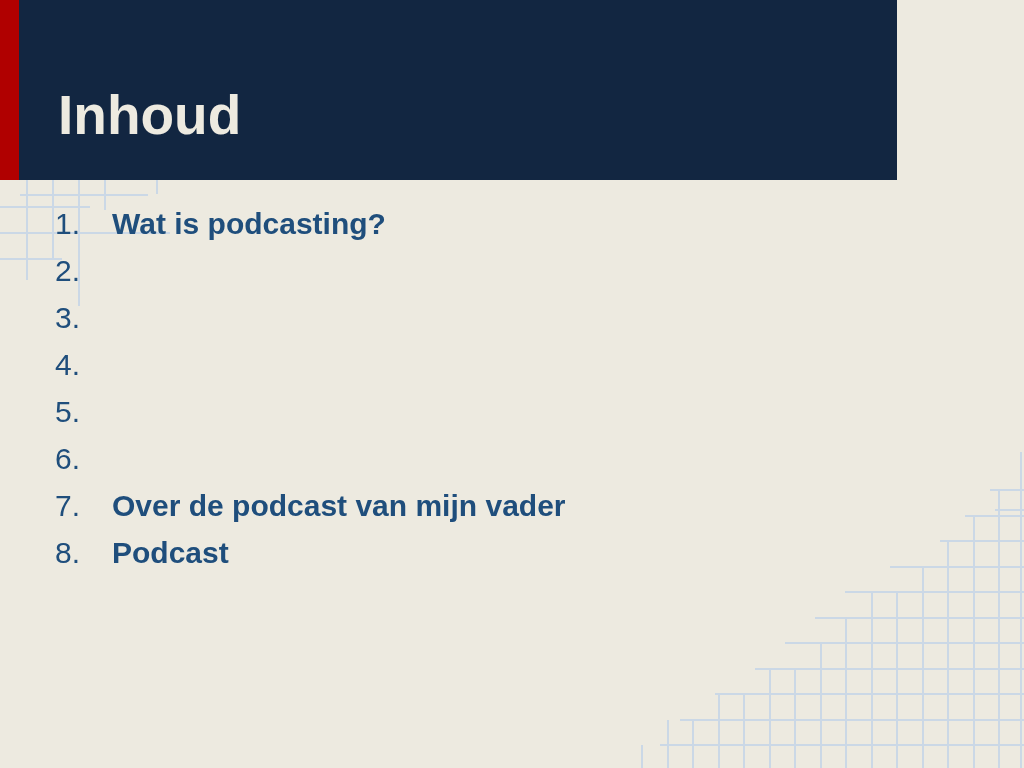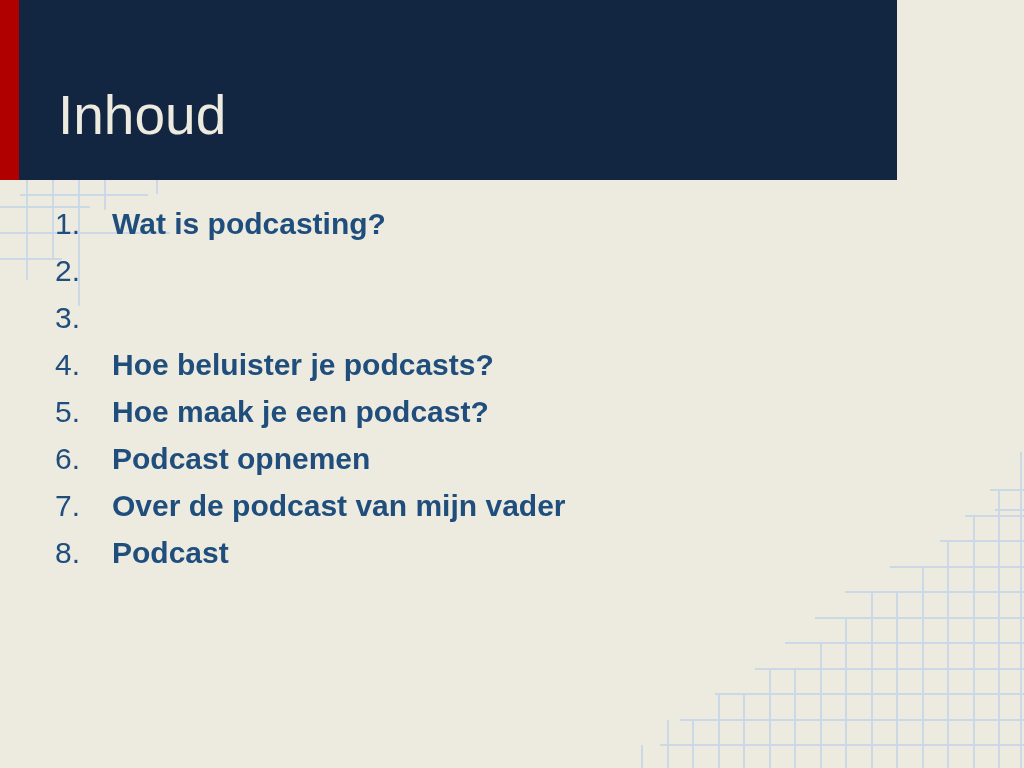--- a/index.html
+++ b/index.html
@@ -46,21 +46,21 @@
     width: 878px;
     height: 180px;
     background: #122641;
   }
   .slide-title {
     position: absolute;
     left: 58px;
     top: 82px;
     font-size: 55px;
     line-height: 66px;
-    font-weight: normal;
+    font-weight: bold;
     color: #EDEAE0;
     letter-spacing: 0px;
     white-space: nowrap;
     margin: 0;
   }
 
   
   .content-list {
     position: absolute;
     left: 55px;
@@ -151,29 +151,26 @@
       <span class="item-label">Wat is podcasting?</span>
     </li>
     <li>
       <span class="item-num">2.</span>
     </li>
     <li>
       <span class="item-num">3.</span>
     </li>
     <li>
       <span class="item-num">4.</span>
-      <span class="item-label">Hoe beluister je podcasts?</span>
     </li>
     <li>
       <span class="item-num">5.</span>
-      <span class="item-label">Hoe maak je een podcast?</span>
     </li>
     <li>
       <span class="item-num">6.</span>
-      <span class="item-label">Podcast opnemen</span>
     </li>
     <li>
       <span class="item-num">7.</span>
       <span class="item-label">Over de podcast van mijn vader</span>
     </li>
     <li>
       <span class="item-num">8.</span>
       <span class="item-label">Podcast</span>
     </li>
   </ol>

